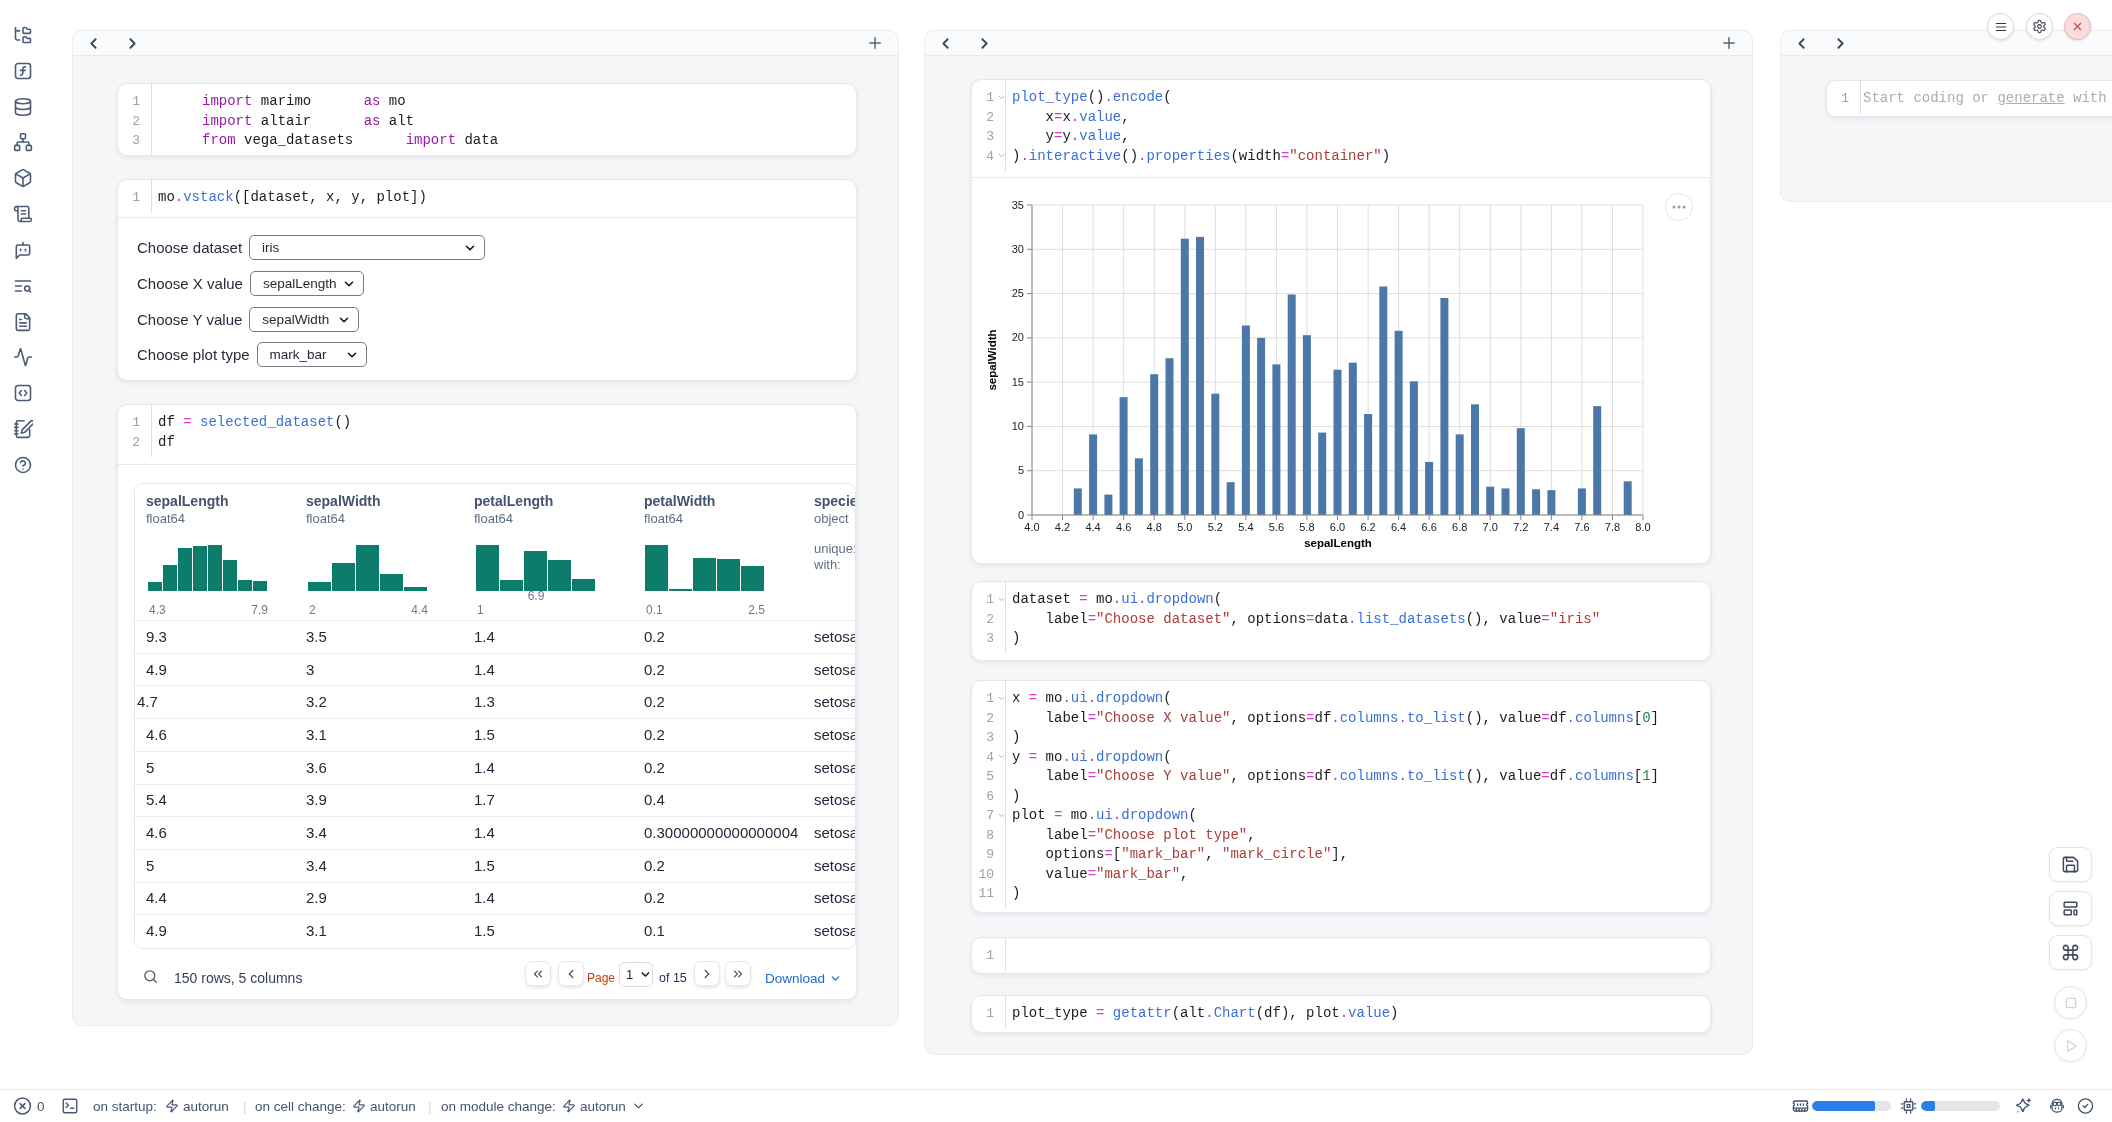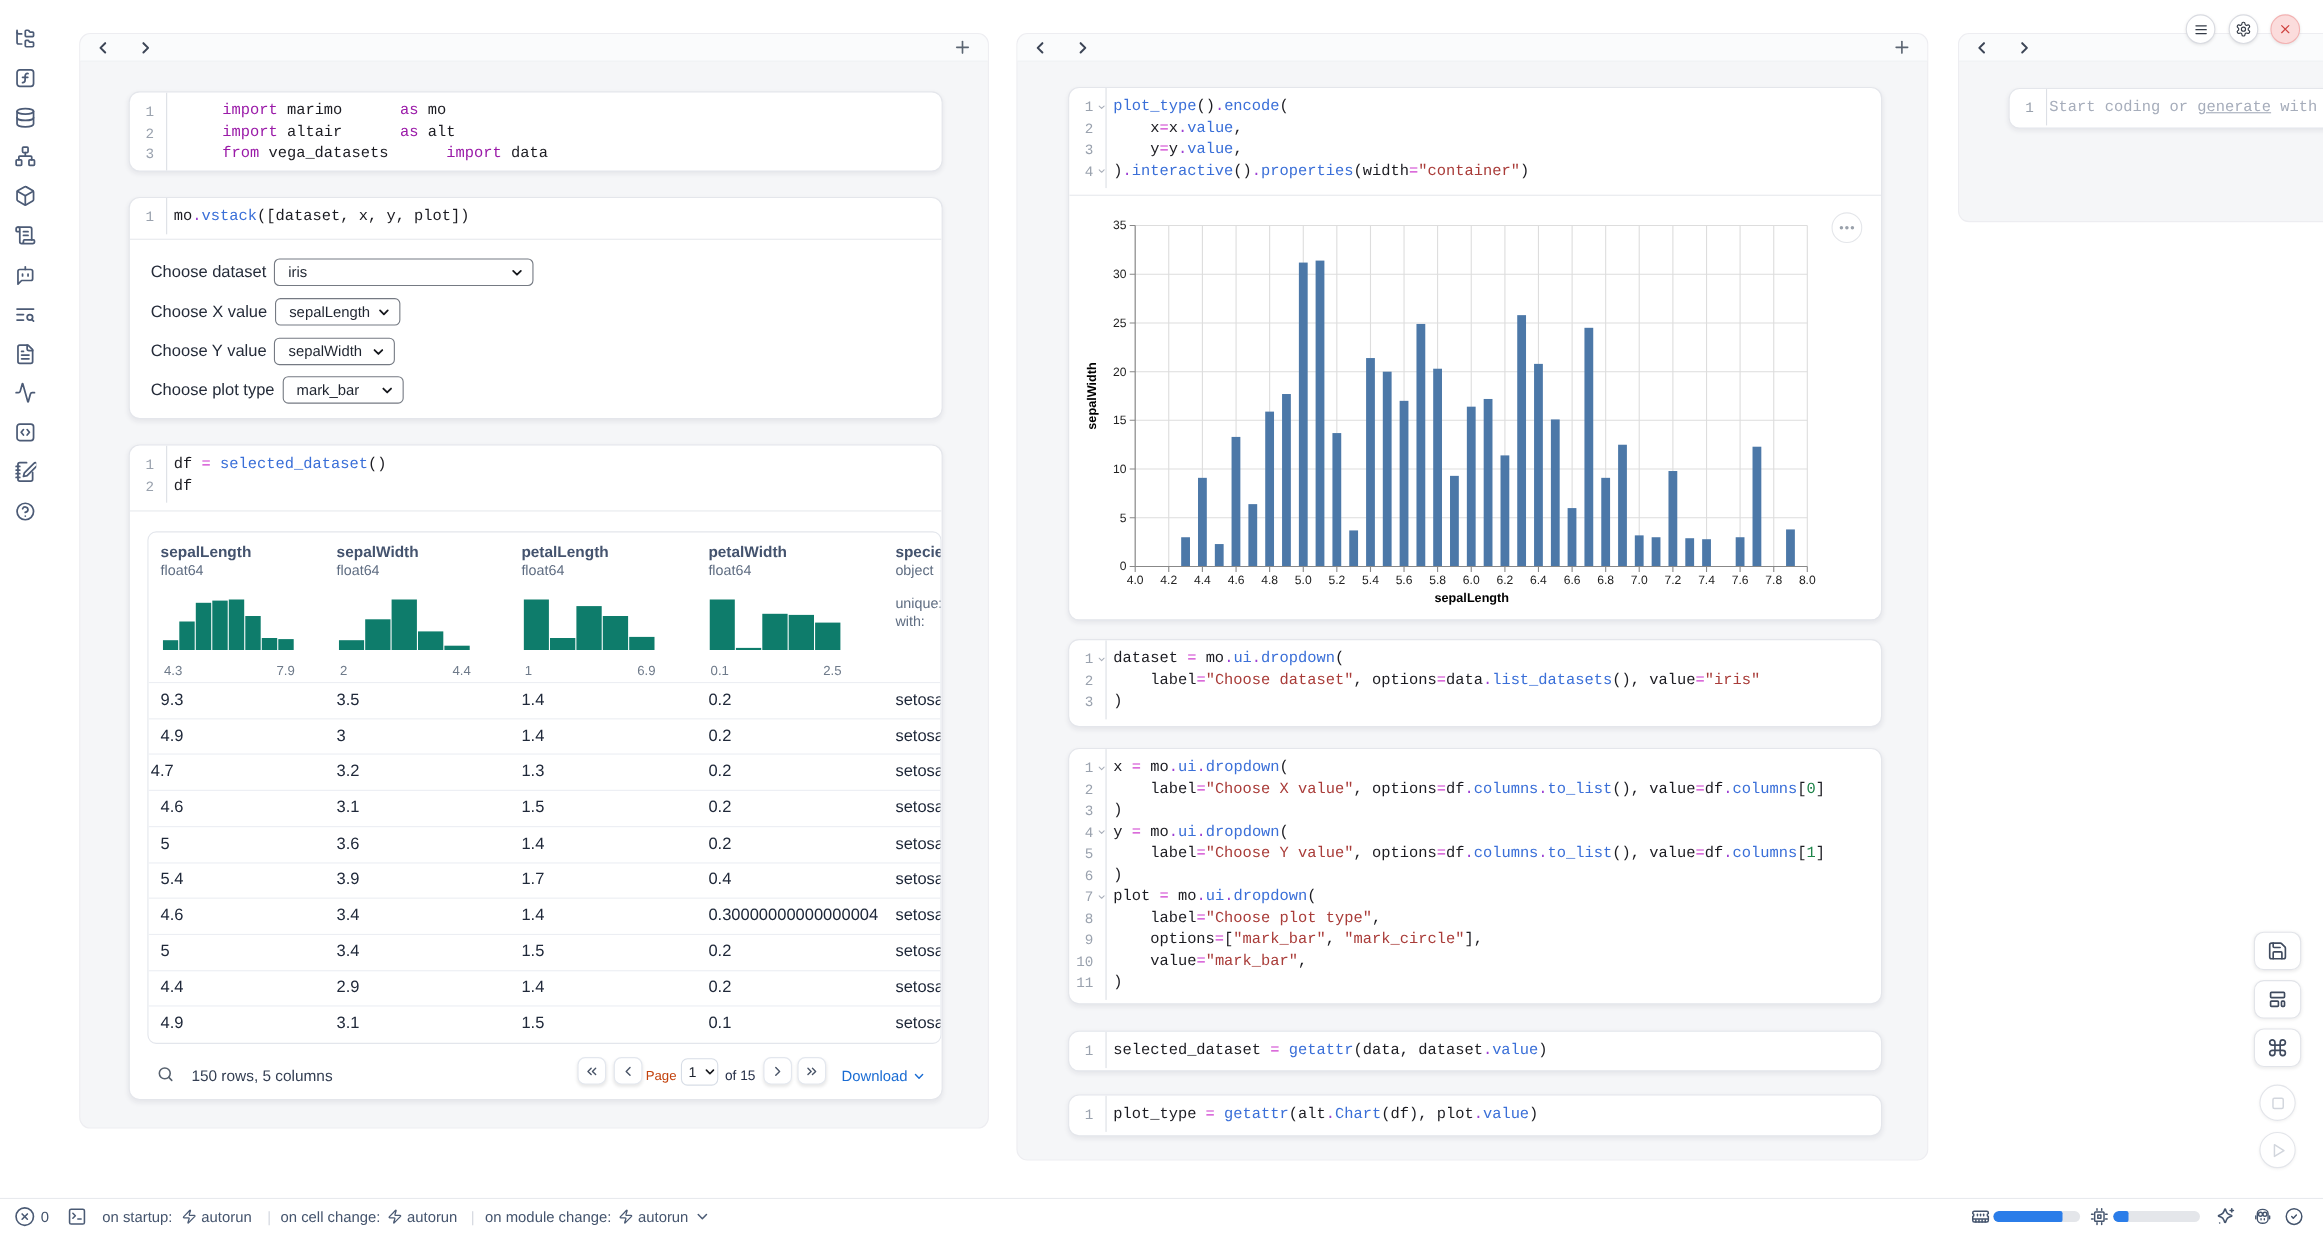--- a/index.html
+++ b/index.html
@@ -252,21 +252,21 @@
               <rect x="48" y="17" width="23" height="33"></rect>
               <rect x="72" y="18" width="23" height="32"></rect>
               <rect x="96" y="25" width="23" height="25"></rect>
             </g>
           </svg>
       <div class="hlabel" style="left:14px;top:119px">4.3</div>
       <div class="hlabel" style="left:13px;top:119px;width:120px;text-align:right">7.9</div>
       <div class="hlabel" style="left:174px;top:119px">2</div>
       <div class="hlabel" style="left:173px;top:119px;width:120px;text-align:right">4.4</div>
       <div class="hlabel" style="left:342px;top:119px">1</div>
-      <div class="hlabel" style="left:341px;top:119px;width:120px;text-align:right">6.9</div>
+      <div class="hlabel" style="left:341px;top:105px;width:120px;text-align:center">6.9</div>
       <div class="hlabel" style="left:511px;top:119px">0.1</div>
       <div class="hlabel" style="left:510px;top:119px;width:120px;text-align:right">2.5</div>
       <div class="trow" style="top:136.0px;height:32.7px">
             <div class="td" style="left:11px">9.3</div>
             <div class="td" style="left:171px">3.5</div>
             <div class="td" style="left:339px">1.4</div>
             <div class="td" style="left:509px">0.2</div>
             <div class="td" style="left:679px">setosa</div>
           </div>
       <div class="trow" style="top:168.7px;height:32.7px">
@@ -572,21 +572,20 @@
     label<span class="o">=</span><span class="s">"Choose plot type"</span>,
     options<span class="o">=</span>[<span class="s">"mark_bar"</span>, <span class="s">"mark_circle"</span>],
     value<span class="o">=</span><span class="s">"mark_bar"</span>,
 )</pre>
     </div>
   </div>
 
   <div class="cell" style="left:46px;top:906px;width:740px;height:37px">
     <div class="codewrap">
       <div class="gut">1</div>
-      <pre class="code">selected_dataset <span class="o">=</span> <span class="f">getattr</span>(data, dataset<span class="d">.</span><span class="f">value</span>)</pre>
     </div>
   </div>
 
   <div class="cell" style="left:46px;top:964px;width:740px;height:38px">
     <div class="codewrap">
       <div class="gut">1</div>
       <pre class="code">plot_type <span class="o">=</span> <span class="f">getattr</span>(alt<span class="d">.</span><span class="f">Chart</span>(df), plot<span class="d">.</span><span class="f">value</span>)</pre>
     </div>
   </div>
 </div>

